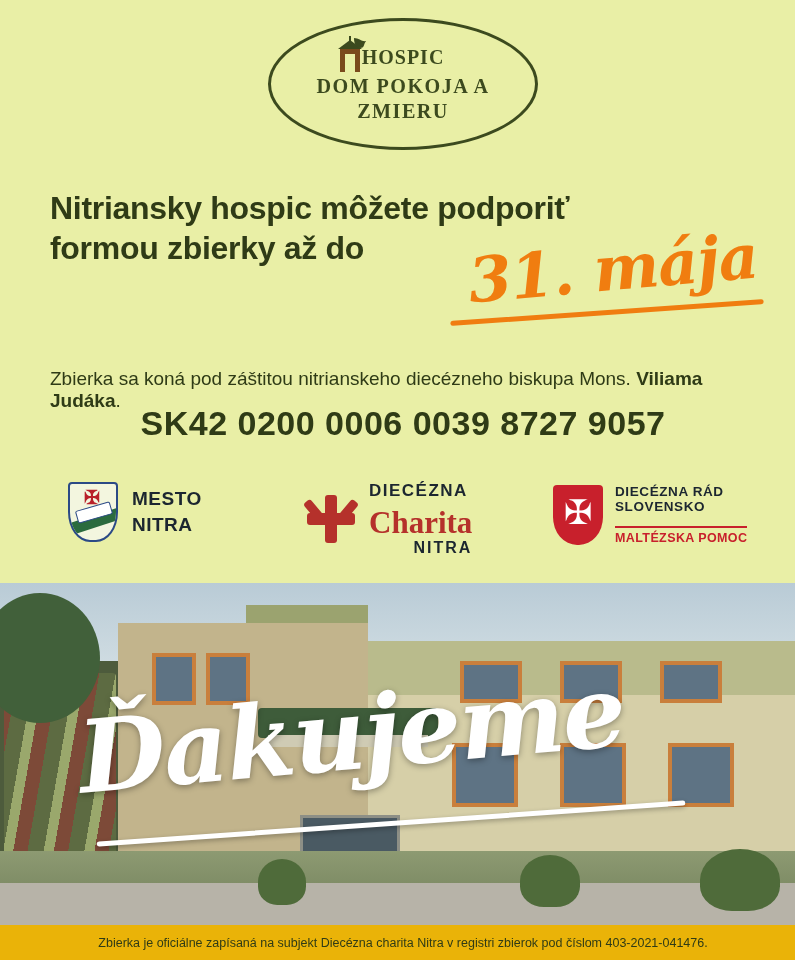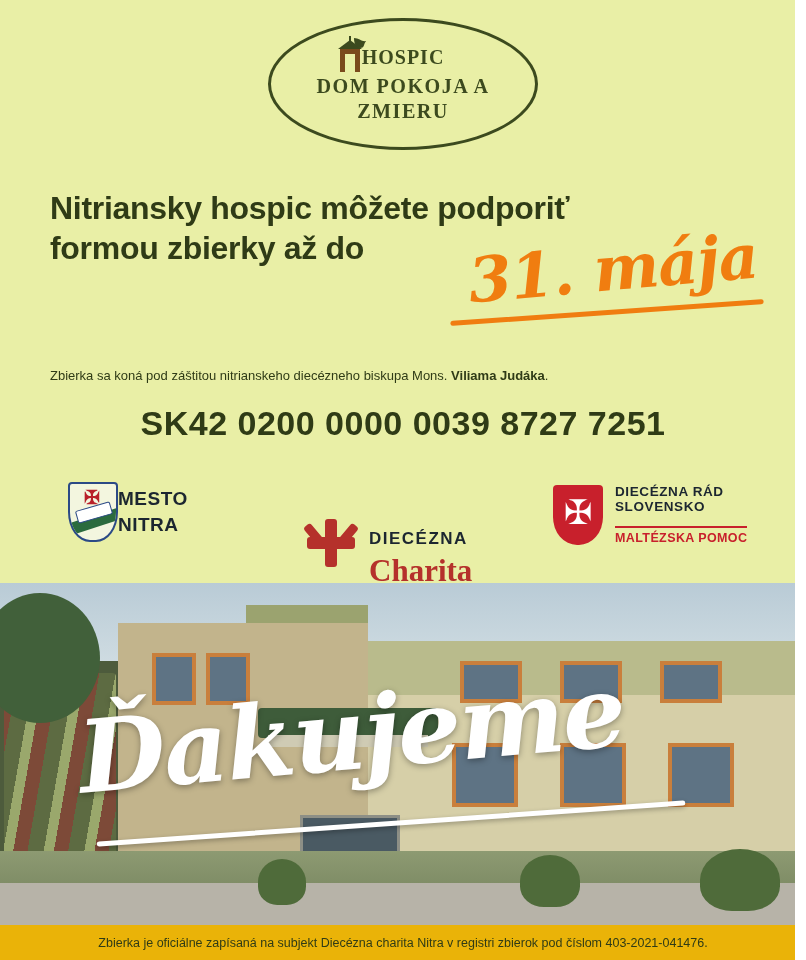--- a/index.html
+++ b/index.html
@@ -122,21 +122,21 @@
     border-radius: 3px;
     transform: rotate(-4deg);
   }
 
   
   .patronage {
     position: absolute;
     left: 50px;
     top: 368px;
     width: 710px;
-    font-size: 13px;
+    font-size: 19px;
     color: #2f3b16;
   }
   .patronage b { font-weight: bold; }
 
   
   .iban {
     position: absolute;
     left: 0;
     top: 404px;
     width: 806px;
@@ -193,20 +193,21 @@
   .shield-nitra .sn-arm {
     position: absolute;
     left: 6px; top: 22px;
     width: 34px; height: 11px;
     background: #ffffff;
     border: 1px solid #2b4a86;
     transform: rotate(-16deg);
     border-radius: 2px;
   }
   .mesto-text {
+    margin-left: 14px;
     font-size: 19px;
     font-weight: bold;
     color: #1c2630;
     line-height: 1.35;
     letter-spacing: 0.5px;
   }
 
   .charita-mark {
     width: 52px;
     height: 52px;
@@ -237,21 +238,20 @@
   }
   .charita-text {
     margin-left: 12px;
     line-height: 1;
   }
   .charita-top {
     font-size: 17px;
     font-weight: bold;
     letter-spacing: 1.5px;
     color: #1c2630;
-    margin-top: 48px;
   }
   .charita-mid {
     font-family: "Liberation Serif", serif;
     font-size: 31px;
     font-weight: bold;
     color: #b5312b;
     margin-top: 8px;
   }
   .charita-bot {
     font-size: 16px;
@@ -443,21 +443,21 @@
       <div>Nitriansky hospic môžete podporiť</div>
       <div>formou zbierky až do</div>
     </div>
     <div class="date-script">31. mája</div>
     <div class="date-underline"></div>
 
     <div class="patronage">
       <span>Zbierka sa koná pod záštitou nitrianskeho diecézneho biskupa Mons. </span><b>Viliama Judáka</b><span>.</span>
     </div>
 
-    <div class="iban">SK42 0200 0000 0039 8727 7251</div>
+    <div class="iban">SK42 0200 0006 0039 8727 9057</div>
 
     <div class="logo-row">
 
       <div class="partner partner-mesto">
         <div class="shield-nitra">
           <div class="sn-band"></div>
           <div class="sn-arm"></div>
           <div class="sn-cross">✠</div>
         </div>
         <div class="mesto-text">

